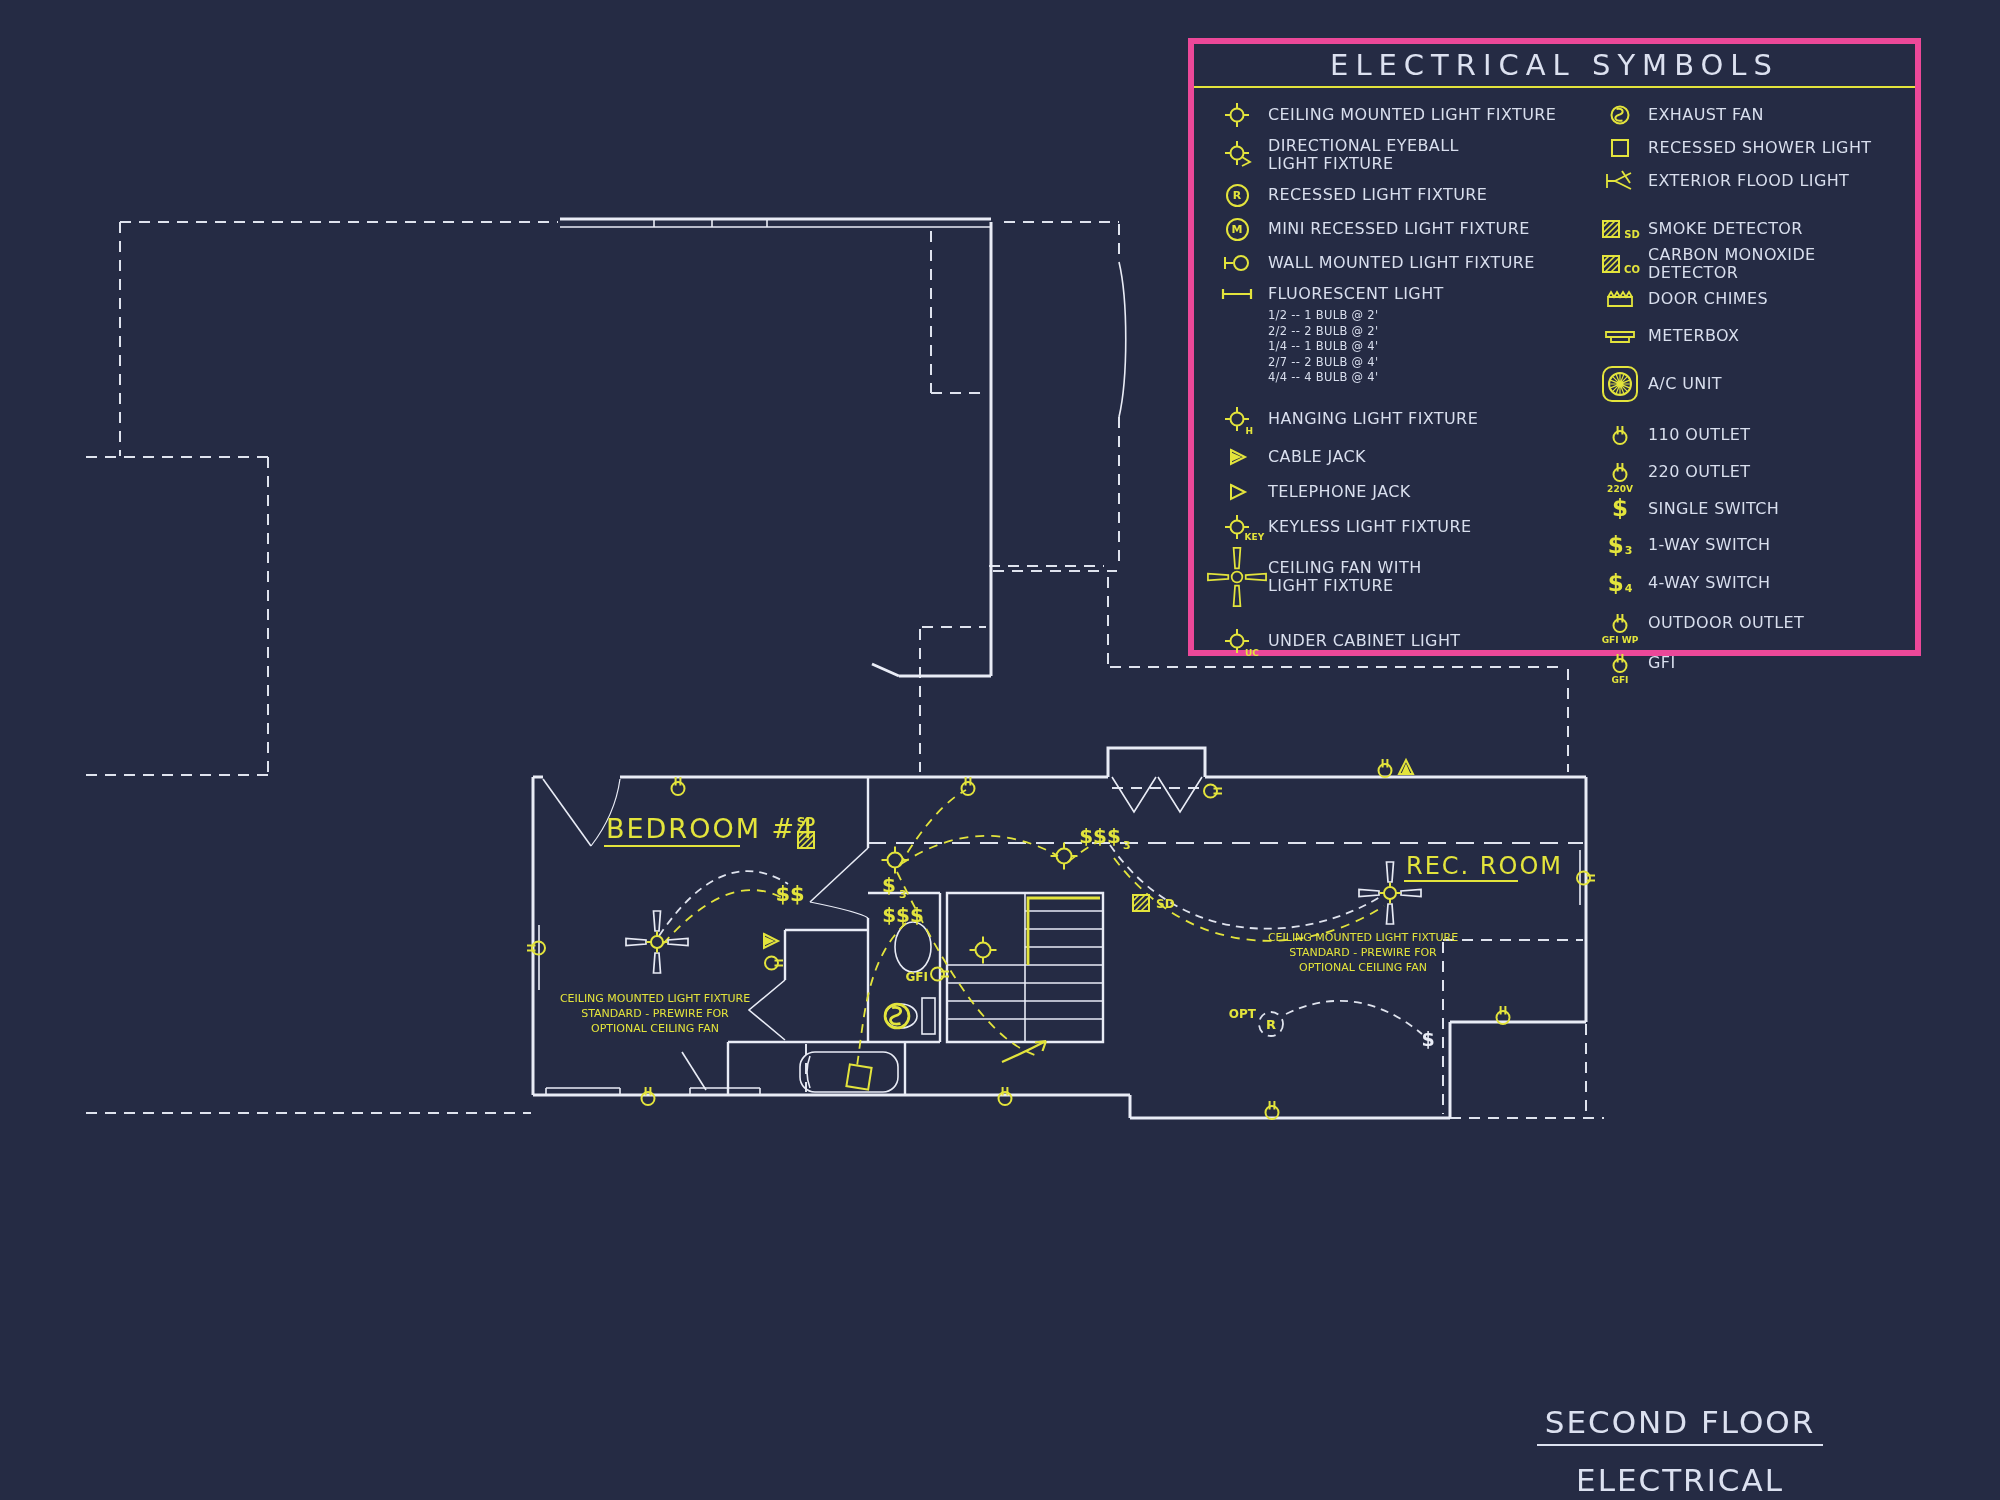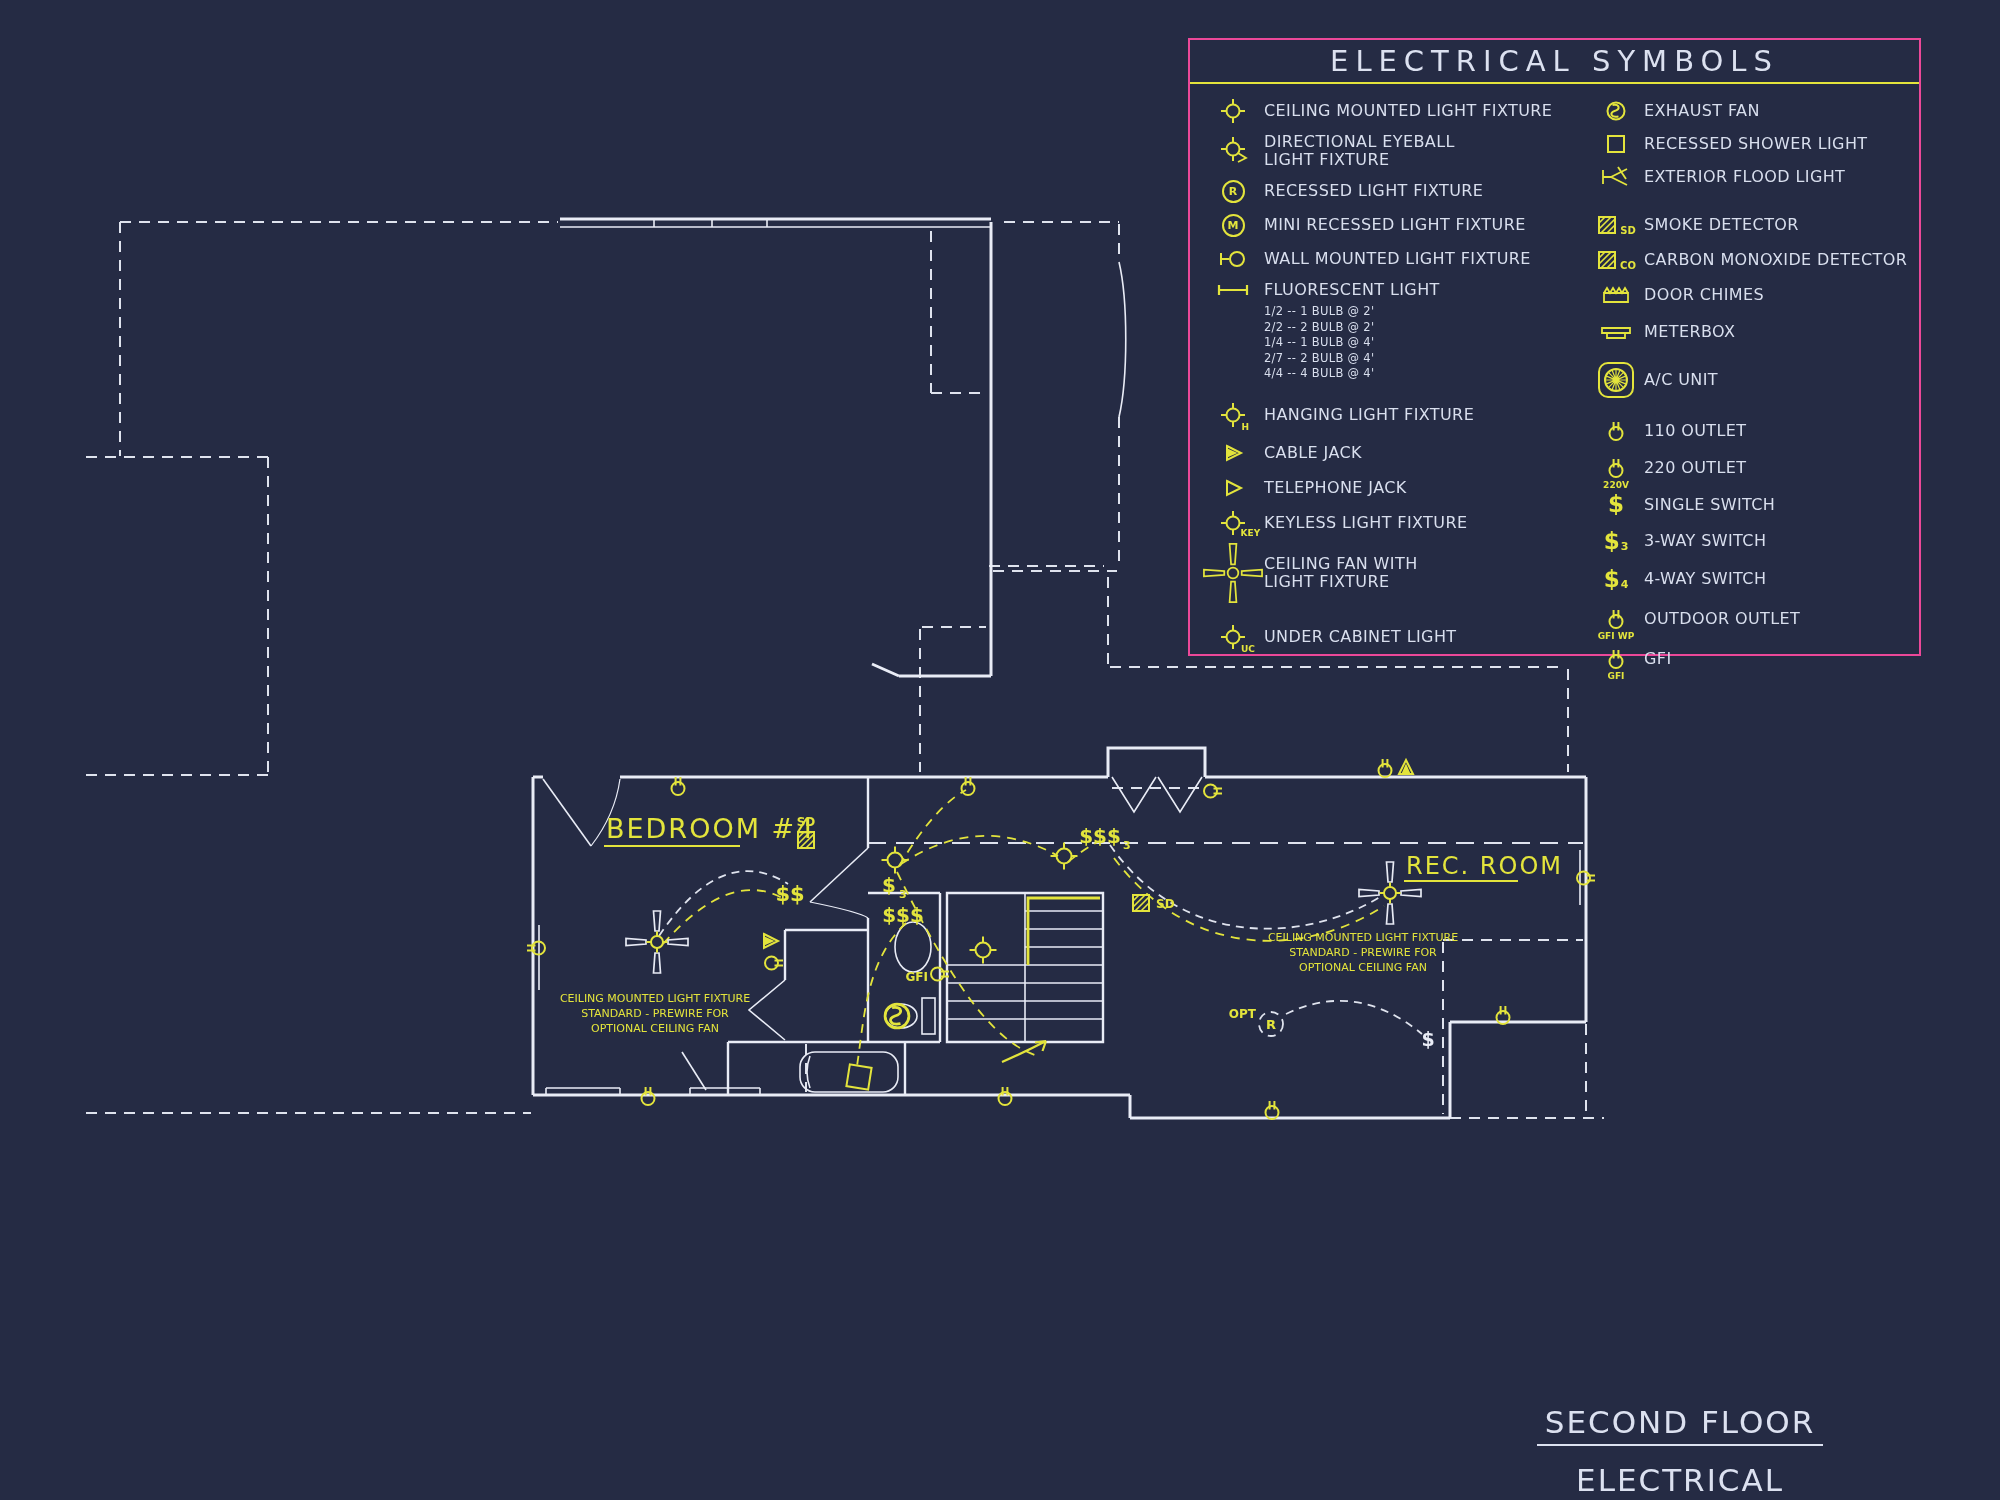--- a/index.html
+++ b/index.html
@@ -2,21 +2,21 @@
 <html><head>
 <meta charset="utf-8">
 <style>
   html,body{margin:0;padding:0;background:#232941;}
   .stage{position:relative;width:2000px;height:1500px;background:#252b44;overflow:hidden;
          font-family:"DejaVu Sans",sans-serif;}
   svg text{font-family:"DejaVu Sans",sans-serif;}
 
   
   .legend{position:absolute;left:1188px;top:38px;width:733px;height:618px;
-          border:2px solid #ec4899;box-sizing:border-box;}
+          border:6px solid #ec4899;box-sizing:border-box;}
   .legend-title{height:42px;line-height:42px;text-align:center;color:#dce1f0;
                 font-size:29px;letter-spacing:7px;border-bottom:2px solid #e3e43c;font-weight:400;}
   .cols{display:flex;padding:10px 6px 0 12px;}
   .col-left{width:386px;}
   .col-right{flex:1;}
   .lrow{display:flex;align-items:center;}
   .sym{width:62px;flex:none;display:flex;justify-content:center;align-items:center;color:#e3e43c;position:relative;}
   .col-right .sym{width:56px;}
   .lbl{color:#d9dfee;font-size:16px;letter-spacing:.4px;line-height:1.12;}
   .sub-list{margin-left:62px;color:#d9dfee;font-size:11.5px;line-height:1.35;letter-spacing:.3px;}
@@ -480,21 +480,21 @@
         <span class="sym">
               <span class="dollar">$</span>
             </span>
         <span class="lbl">SINGLE SWITCH</span>
       </div>
       <div class="lrow" style="height:38px">
         <span class="sym">
               <span class="dollar">$</span>
               <span class="subtag">3</span>
             </span>
-        <span class="lbl">3-WAY SWITCH</span>
+        <span class="lbl">1-WAY SWITCH</span>
       </div>
       <div class="lrow" style="height:38px">
         <span class="sym">
               <span class="dollar">$</span>
               <span class="subtag">4</span>
             </span>
         <span class="lbl">4-WAY SWITCH</span>
       </div>
       <div class="lrow" style="height:42px">
         <span class="sym">

